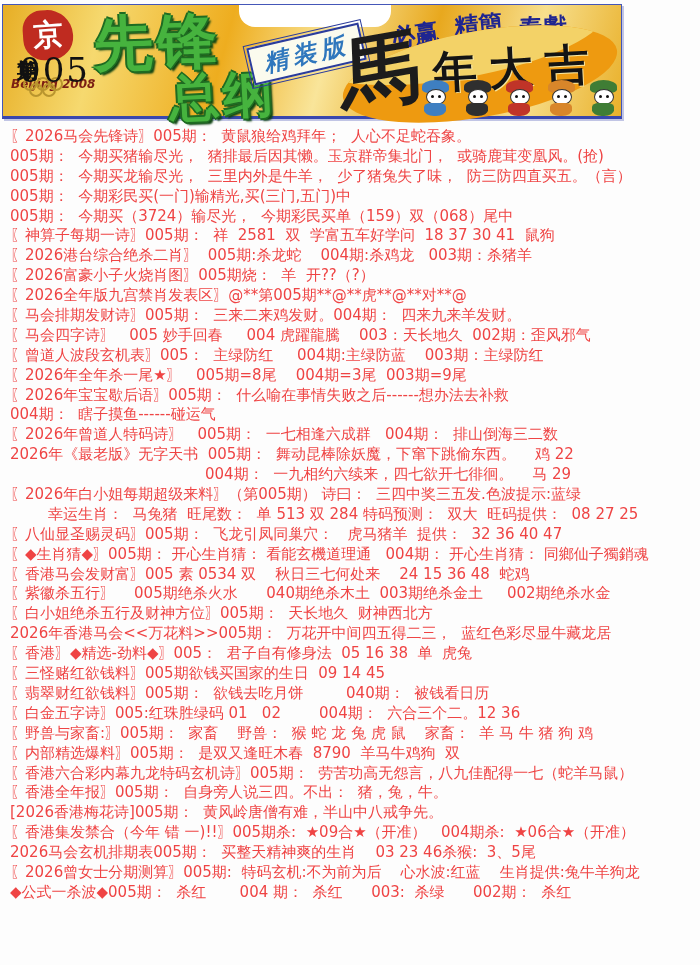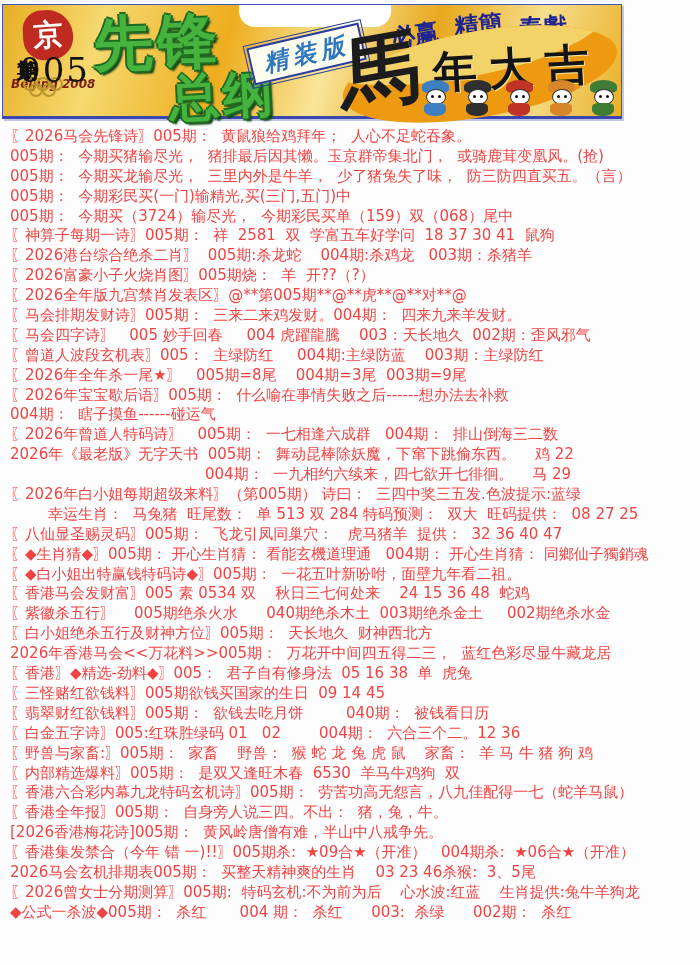--- a/index.html
+++ b/index.html
@@ -138,31 +138,30 @@
     <div class="tline">〖2026年全年杀一尾★〗   005期=8尾    004期=3尾  003期=9尾</div>
     <div class="tline">〖2026年宝宝歇后语〗005期：  什么喻在事情失败之后------想办法去补救</div>
     <div class="tline" style="">004期：  瞎子摸鱼------碰运气</div>
     <div class="tline">〖2026年曾道人特码诗〗   005期：  一七相逢六成群   004期：  排山倒海三二数</div>
     <div class="tline">2026年《最老版》无字天书  005期：  舞动昆棒除妖魔，下窜下跳偷东西。    鸡 22</div>
     <div class="tline" style="padding-left: 205px;">004期：  一九相约六续来，四七欲开七徘徊。    马 29</div>
     <div class="tline">〖2026年白小姐每期超级来料〗（第005期） 诗曰：  三四中奖三五发.色波提示:蓝绿</div>
     <div class="tline" style="padding-left: 48px;">幸运生肖：  马兔猪  旺尾数：  单 513 双 284 特码预测：  双大  旺码提供：  08 27 25</div>
     <div class="tline">〖八仙显圣赐灵码〗005期：  飞龙引凤同巢穴：   虎马猪羊  提供：  32 36 40 47</div>
     <div class="tline">〖◆生肖猜◆〗005期： 开心生肖猜： 看能玄機道理通   004期： 开心生肖猜： 同鄉仙子獨銷魂</div>
-    <div class="tline">〖◆白小姐出特赢钱特码诗◆〗005期：  一花五叶新吩咐，面壁九年看二祖。</div>
     <div class="tline">〖香港马会发财富〗005 素 0534 双    秋日三七何处来    24 15 36 48  蛇鸡</div>
     <div class="tline">〖紫徽杀五行〗    005期绝杀火水      040期绝杀木土  003期绝杀金土     002期绝杀水金</div>
     <div class="tline">〖白小姐绝杀五行及财神方位〗005期：  天长地久  财神西北方</div>
     <div class="tline">2026年香港马会&lt;&lt;万花料&gt;&gt;005期：  万花开中间四五得二三，  蓝红色彩尽显牛藏龙居</div>
     <div class="tline">〖香港〗◆精选-劲料◆〗005：  君子自有修身法  05 16 38  单  虎兔</div>
     <div class="tline">〖三怪赌红欲钱料〗005期欲钱买国家的生日  09 14 45</div>
     <div class="tline">〖翡翠财红欲钱料〗005期：  欲钱去吃月饼         040期：  被钱看日历</div>
     <div class="tline">〖白金五字诗〗005:红珠胜绿码 01   02        004期：  六合三个二。12 36</div>
     <div class="tline">〖野兽与家畜:〗005期：  家畜    野兽：  猴 蛇 龙 兔 虎 鼠    家畜：  羊 马 牛 猪 狗 鸡</div>
-    <div class="tline">〖内部精选爆料〗005期：  是双又逢旺木春  6530  羊马牛鸡狗  双</div>
+    <div class="tline">〖内部精选爆料〗005期：  是双又逢旺木春  8790  羊马牛鸡狗  双</div>
     <div class="tline">〖香港六合彩内幕九龙特码玄机诗〗005期：  劳苦功高无怨言，八九佳配得一七（蛇羊马鼠）</div>
     <div class="tline">〖香港全年报〗005期：  自身旁人说三四。不出：  猪，兔，牛。</div>
     <div class="tline">[2026香港梅花诗]005期：  黄风岭唐僧有难，半山中八戒争先。</div>
     <div class="tline">〖香港集发禁合（今年 错 一)!!〗005期杀:  ★09合★（开准）   004期杀:  ★06合★（开准）</div>
     <div class="tline">2026马会玄机排期表005期：  买整天精神爽的生肖    03 23 46杀猴:  3、5尾</div>
     <div class="tline">〖2026曾女士分期测算〗005期:  特码玄机:不为前为后    心水波:红蓝    生肖提供:兔牛羊狗龙</div>
     <div class="tline">◆公式一杀波◆005期：  杀红       004 期：  杀红      003:  杀绿      002期：  杀红</div>
   </div>
 
 </body></html>

